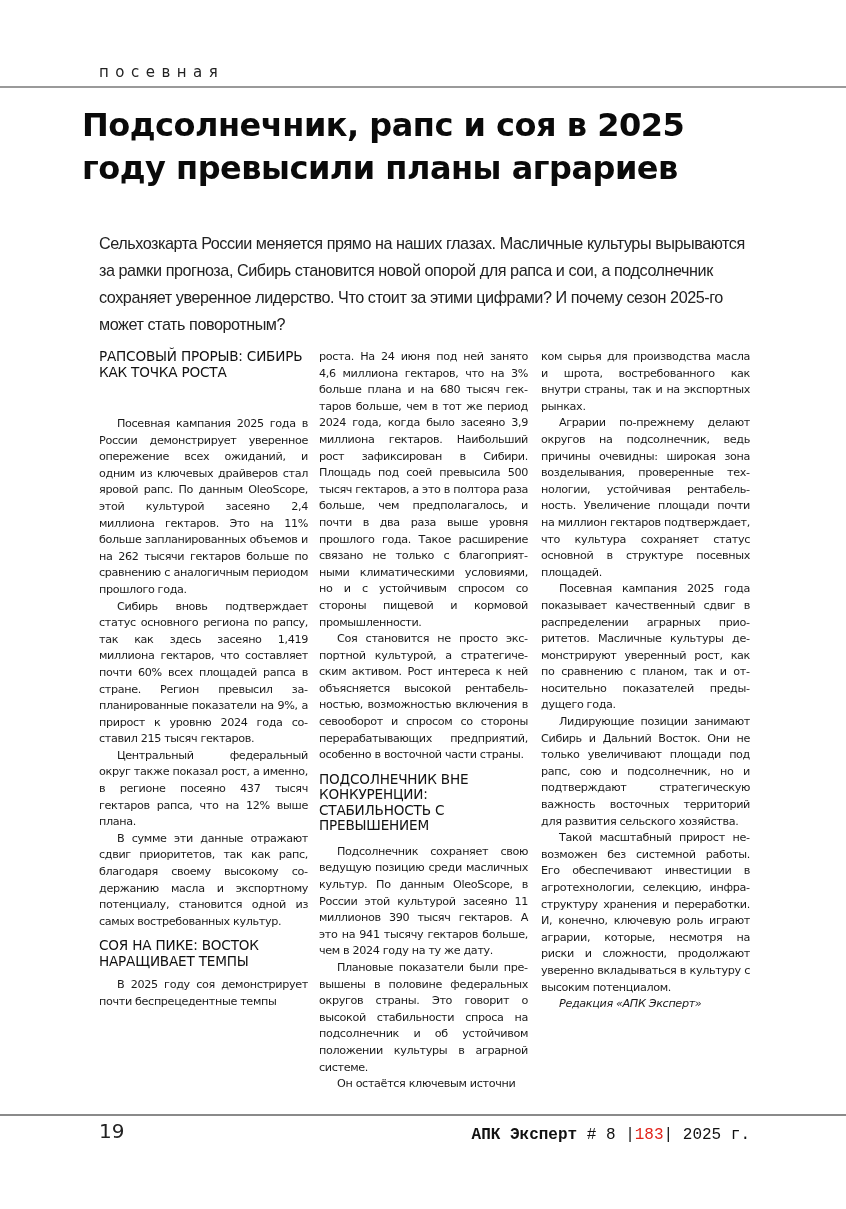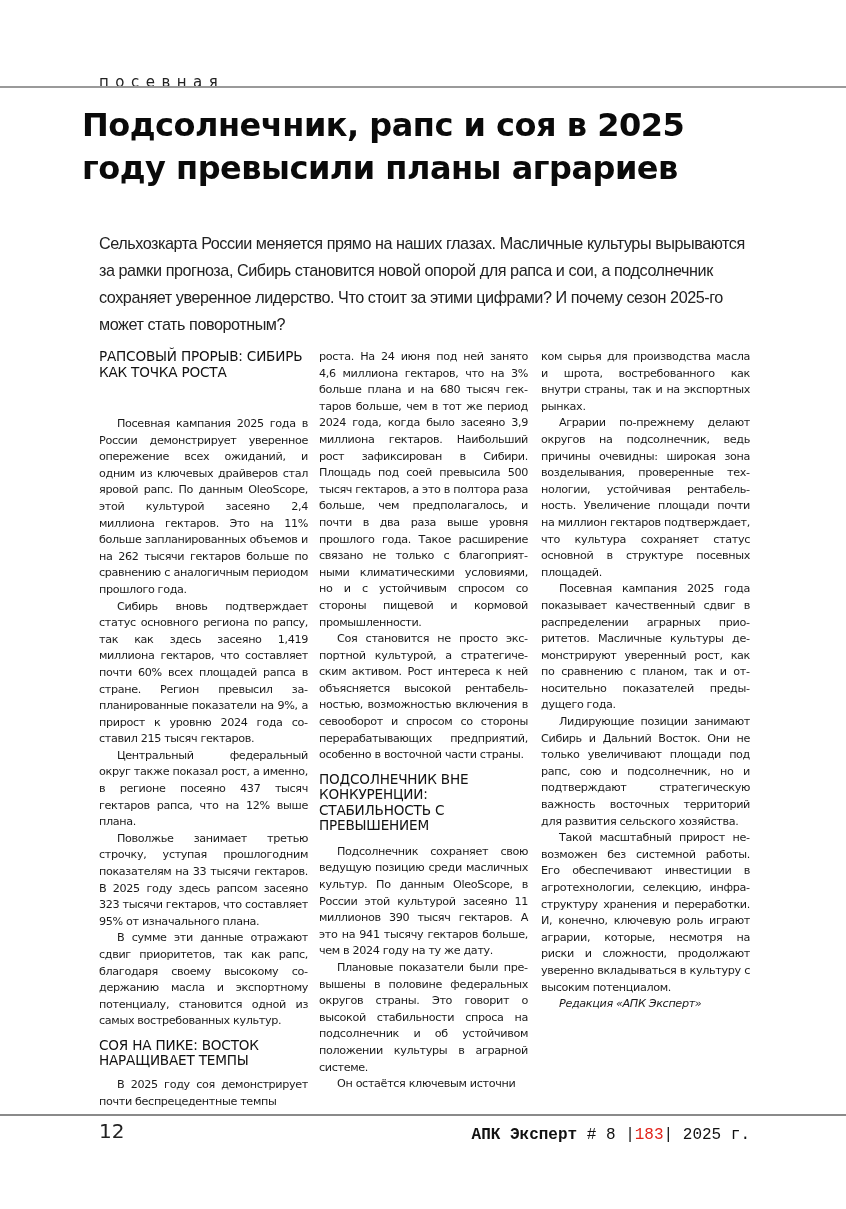--- a/index.html
+++ b/index.html
@@ -1,18 +1,18 @@
 <!DOCTYPE html>
 <html><head>
 <meta charset="utf-8">
 <style>
   html, body { margin: 0; padding: 0; background: #ffffff; }
   body { width: 846px; height: 1209px; position: relative; overflow: hidden; color: #111; }
   .section-label {
-    position: absolute; left: 99px; top: 73px;
+    position: absolute; left: 99px; top: 63px;
     font-family: "DejaVu Sans", sans-serif; font-size: 15px; letter-spacing: 6.5px; color: #222;
   }
   .top-rule { position: absolute; left: 0; top: 86px; width: 846px; height: 2px; background: #9a9a9a; }
   .headline {
     position: absolute; left: 82px; top: 104px; width: 660px;
     font-family: "DejaVu Sans", sans-serif; font-weight: bold; font-size: 32px; line-height: 43px;
     letter-spacing: -0.5px; color: #0a0a0a; margin: 0;
   }
   .lead {
     position: absolute; left: 99px; top: 230px; width: 660px;
@@ -56,21 +56,20 @@
 <div class="top-rule"></div>
 
 <h1 class="headline">Подсолнечник, рапс и соя в 2025 году превысили планы аграриев</h1>
 <p class="lead">Сельхозкарта России меняется прямо на наших глазах. Масличные культуры вырываются за рамки прогноза, Сибирь становится новой опорой для рапса и сои, а подсолнечник сохраняет уверенное лидерство. Что стоит за этими цифрами? И почему сезон 2025-го может стать поворотным?</p>
 
 <div class="col col1">
   <h2 class="subhead first">Рапсовый прорыв: Сибирь как точка роста</h2>
   <p>Посевная кампания 2025 года в России демонстрирует уверен­ное опережение всех ожиданий, и одним из ключевых драйверов стал яровой рапс. По данным OleoScope, этой культурой засе­яно 2,4 миллиона гектаров. Это на 11% больше запланированных объемов и на 262 тысячи гектаров больше по сравнению с аналогич­ным периодом прошлого года.</p>
   <p>Сибирь вновь подтвержда­ет статус основного региона по рапсу, так как здесь засеяно 1,419 миллиона гектаров, что составля­ет почти 60% всех площадей рап­са в стране. Регион превысил за­планированные показатели на 9%, а прирост к уровню 2024 года со­ставил 215 тысяч гектаров.</p>
   <p>Центральный федеральный округ также показал рост, а имен­но, в регионе посеяно 437 тысяч гектаров рапса, что на 12% выше плана.</p>
-  <p>Поволжье занимает третью строчку, уступая прошлогодним показателям на 33 тысячи гекта­ров. В 2025 году здесь рапсом за­сеяно 323 тысячи гектаров, что составляет 95% от изначального плана.</p>
   <p>В сумме эти данные отражают сдвиг приоритетов, так как рапс, благодаря своему высокому со­держанию масла и экспортному потенциалу, становится одной из самых востребованных культур.</p>
   <h2 class="subhead second">Соя на пике: Восток наращивает темпы</h2>
   <p>В 2025 году соя демонстриру­ет почти беспрецедентные темпы</p>
 </div>
 
 <div class="col col2">
   <p style="text-indent:0">роста. На 24 июня под ней занято 4,6 миллиона гектаров, что на 3% больше плана и на 680 тысяч гек­таров больше, чем в тот же пери­од 2024 года, когда было засеяно 3,9 миллиона гектаров. Наиболь­ший рост зафиксирован в Сибири. Площадь под соей превысила 500 тысяч гектаров, а это в полтора раза больше, чем предполагалось, и почти в два раза выше уровня прошлого года. Такое расширение связано не только с благоприят­ными климатическими условия­ми, но и с устойчивым спросом со стороны пищевой и кормовой промышленности.</p>
   <p>Соя становится не просто экс­портной культурой, а стратегиче­ским активом. Рост интереса к ней объясняется высокой рентабель­ностью, возможностью включения в севооборот и спросом со сторо­ны перерабатывающих предприя­тий, особенно в восточной части страны.</p>
   <h2 class="subhead">Подсолнечник вне конкуренции: стабильность с превышением</h2>
   <p>Подсолнечник сохраняет свою ведущую позицию среди маслич­ных культур. По данным OleoScope, в России этой культурой засеяно 11 миллионов 390 тысяч гектаров. А это на 941 тысячу гектаров боль­ше, чем в 2024 году на ту же дату.</p>
@@ -81,16 +80,16 @@
 <div class="col col3">
   <p style="text-indent:0">ком сырья для производства мас­ла и шрота, востребованного как внутри страны, так и на экспорт­ных рынках.</p>
   <p>Аграрии по-прежнему дела­ют округов на подсолнечник, ведь причины очевидны: широкая зона возделывания, проверенные тех­нологии, устойчивая рентабель­ность. Увеличение площади почти на миллион гектаров подтвержда­ет, что культура сохраняет статус основной в структуре посевных площадей.</p>
   <p>Посевная кампания 2025 года показывает качественный сдвиг в распределении аграрных прио­ритетов. Масличные культуры де­монстрируют уверенный рост, как по сравнению с планом, так и от­носительно показателей преды­дущего года.</p>
   <p>Лидирующие позиции занима­ют Сибирь и Дальний Восток. Они не только увеличивают площади под рапс, сою и подсолнечник, но и подтверждают стратегическую важность восточных территорий для развития сельского хозяйства.</p>
   <p>Такой масштабный прирост не­возможен без системной работы. Его обеспечивают инвестиции в агротехнологии, селекцию, инфра­структуру хранения и переработ­ки. И, конечно, ключевую роль играют аграрии, которые, несмо­тря на риски и сложности, про­должают уверенно вкладываться в культуру с высоким потенциалом.</p>
   <p class="signature">Редакция «АПК Эксперт»</p>
 </div>
 
 <div class="bottom-rule"></div>
-<div class="page-number">12</div>
+<div class="page-number">19</div>
 <div class="masthead">
   <span class="brand">АПК Эксперт</span><span> # 8 |</span><span class="issue-total">183</span><span>| 2025 г.</span>
 </div>
 
 </body></html>

